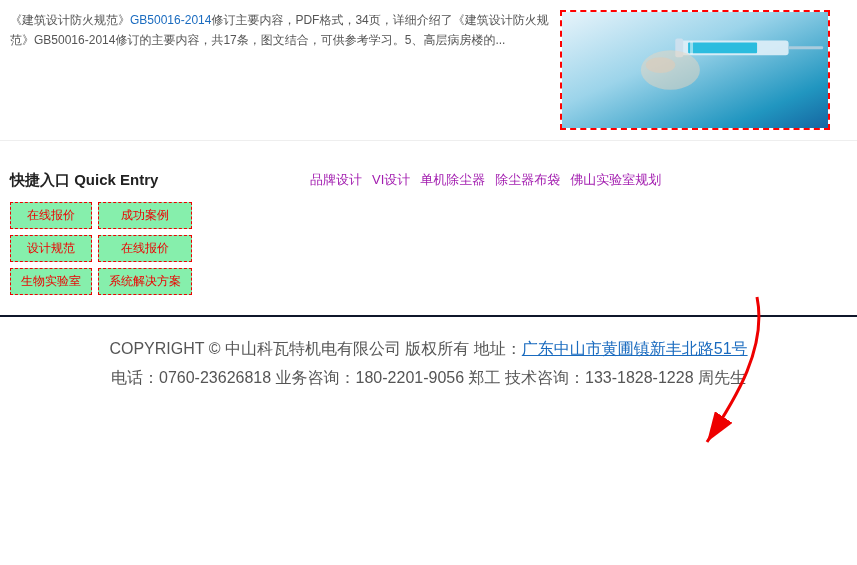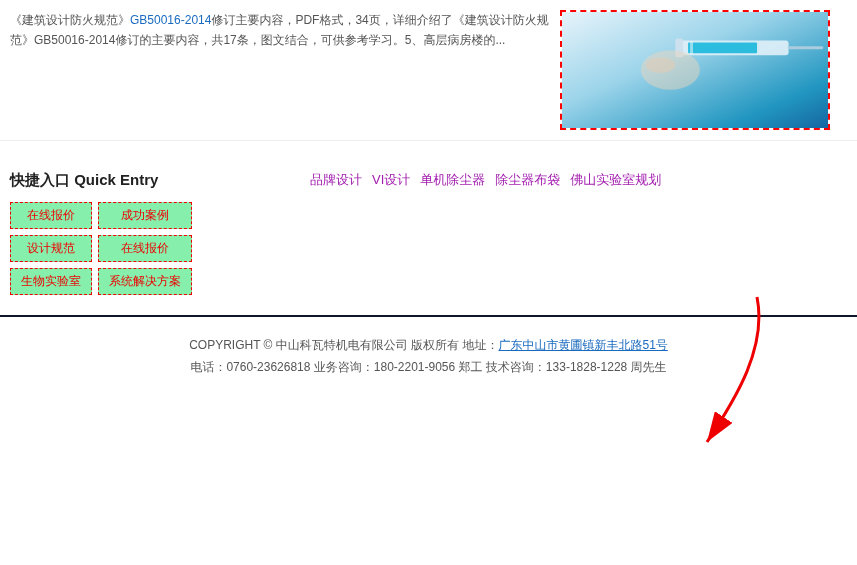--- a/index.html
+++ b/index.html
@@ -118,21 +118,21 @@
       color: #a21caf;
       text-decoration: none;
       cursor: pointer;
     }
 
     
     .footer {
       background: #fff;
       text-align: center;
       padding: 18px 10px 10px;
-      font-size: 12px;
+      font-size: 16px;
       color: #555;
       line-height: 1.8;
       position: relative;
     }
 
     .footer-copyright {
       color: #555;
     }
 
     .footer-address-link {

